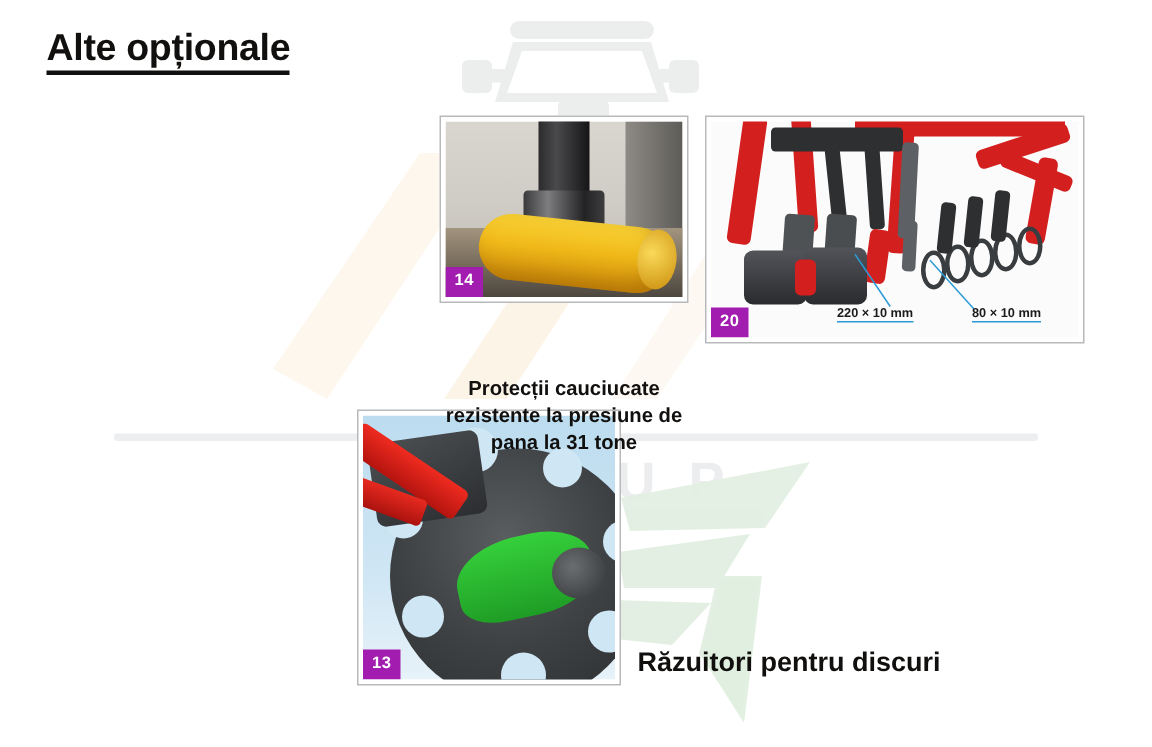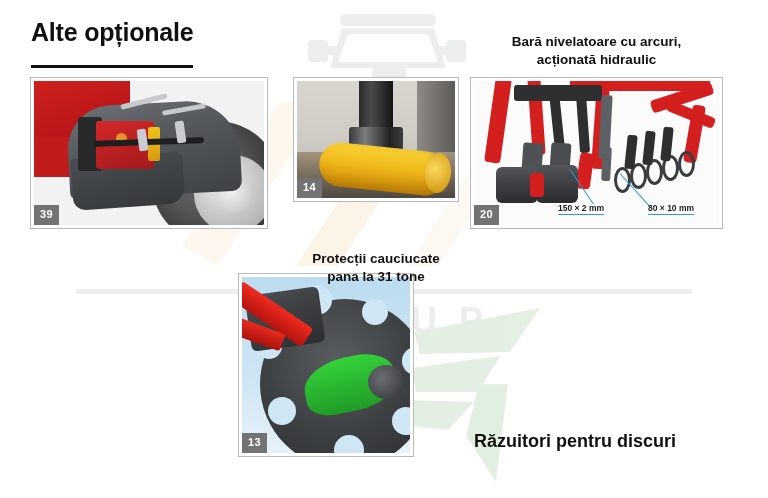--- a/index.html
+++ b/index.html
@@ -53,21 +53,21 @@
   
   .page-title {
     position: absolute;
     left: 31px;
     top: 19px;
     font-size: 25px;
     font-weight: bold;
     color: #12100f;
     letter-spacing: -0.2px;
     border-bottom: 3px solid #12100f;
-    padding-bottom: 20px;
+    padding-bottom: 2px;
     line-height: 1.05;
     z-index: 5;
   }
 
   
   .frame {
     position: absolute;
     border: 1px solid #b7b9bb;
     background: #ffffff;
     padding: 3px;
@@ -78,21 +78,21 @@
     position: relative;
     width: 100%;
     height: 100%;
     overflow: hidden;
   }
 
   .badge {
     position: absolute;
     left: 0;
     bottom: 0;
-    background: #737373;
+    background: #a21caf;
     color: #ffffff;
     font-size: 11px;
     font-weight: bold;
     line-height: 1;
     padding: 4px 6px 5px 6px;
     min-width: 21px;
     text-align: center;
     letter-spacing: 0.3px;
     z-index: 9;
   }
@@ -100,21 +100,21 @@
   
   .caption {
     position: absolute;
     font-size: 13.5px;
     font-weight: bold;
     color: #12100f;
     line-height: 1.33;
     text-align: center;
     z-index: 5;
   }
-  .caption-left { text-align: center; }
+  .caption-left { text-align: left; }
 
   
   .dim-label {
     position: absolute;
     font-size: 8.5px;
     font-weight: bold;
     color: #1b1b1b;
     border-bottom: 1.5px solid #2b9ad6;
     padding-bottom: 1px;
     white-space: nowrap;
@@ -284,42 +284,20 @@
         <path d="M74 90 L102 90 L90 180 L62 140 Z"></path>
       </g>
       <g fill="#dfeede" opacity="0.9">
         <path d="M78 88 L104 88 L92 186 L64 142 Z"></path>
       </g>
     </svg>
   </div>
 
   <div class="page-title">Alte opționale</div>
 
-  <div class="frame" id="photo39">
-    <div class="inner">
-      <div class="p39-sky"></div>
-      <div class="p39-red"></div>
-      <div class="p39-redlow"></div>
-      <div class="p39-tire"></div>
-      <div class="p39-rim"></div>
-      <div class="p39-hub"></div>
-      <div class="p39-fender"></div>
-      <div class="p39-fender2"></div>
-      <div class="p39-bracket"></div>
-      <div class="p39-light"></div>
-      <div class="p39-dot"></div>
-      <div class="p39-amber"></div>
-      <div class="p39-bar"></div>
-      <div class="p39-strip" style="left:86px;  top:18px; width:48px; transform:rotate(-14deg);"></div>
-      <div class="p39-strip" style="left:128px; top:26px; width:44px; transform:rotate(-10deg);"></div>
-      <div class="p39-clip" style="left:104px; top:48px; transform:rotate(-8deg);"></div>
-      <div class="p39-clip" style="left:142px; top:40px; transform:rotate(-8deg);"></div>
-      <div class="badge">39</div>
-    </div>
-  </div>
 
   <div class="frame" id="photo14">
     <div class="inner">
       <div class="p14-bg"></div>
       <div class="p14-wallR"></div>
       <div class="p14-table2"></div>
       <div class="p14-ram"></div>
       <div class="p14-collar"></div>
       <div class="p14-rubber"></div>
       <div class="p14-rubcap"></div>
@@ -358,21 +336,21 @@
       <div class="p20-ring" style="left:172px; top:78px;"></div>
       <div class="p20-ring" style="left:188px; top:74px;"></div>
       <div class="p20-ring" style="left:204px; top:70px;"></div>
       <div class="p20-dark" style="left:152px; top:54px; width:10px; height:34px; transform:rotate(6deg);"></div>
       <div class="p20-dark" style="left:170px; top:50px; width:10px; height:34px; transform:rotate(6deg);"></div>
       <div class="p20-dark" style="left:188px; top:46px; width:10px; height:34px; transform:rotate(6deg);"></div>
 
       <div class="callout-line" style="left:96px;  top:88px;  width:42px; transform:rotate(56deg);"></div>
       <div class="callout-line" style="left:146px; top:92px;  width:44px; transform:rotate(48deg);"></div>
 
-      <div class="dim-label" style="left:84px;  top:122px;">150 × 2 mm</div>
+      <div class="dim-label" style="left:84px;  top:122px;">220 × 10 mm</div>
       <div class="dim-label" style="left:174px; top:122px;">80 × 10 mm</div>
 
       <div class="badge">20</div>
     </div>
   </div>
 
 
   <div class="frame" id="photo13">
     <div class="inner">
       <div class="p13-bg"></div>
@@ -386,25 +364,22 @@
       <div class="p13-notch" style="left:14px;  top:56px;  width:26px; height:26px;"></div>
       <div class="p13-blk"></div>
       <div class="p13-red"></div>
       <div class="p13-red2"></div>
       <div class="p13-green"></div>
       <div class="p13-boss"></div>
       <div class="badge">13</div>
     </div>
   </div>
 
-  <div class="caption" style="left:470px; top:33px; width:253px;">
-    <div>Bară nivelatoare cu arcuri,</div>
-    <div>acționată hidraulic</div>
-  </div>
 
   <div class="caption" style="left:281px; top:206px; width:190px;margin-top:44px;">
     <div>Protecții cauciucate</div>
+    <div>rezistente la presiune de</div>
     <div>pana la 31 tone</div>
   </div>
 
   <div class="caption caption-left" style="left:425px; top:430px; width:300px; font-size:18px;">Răzuitori pentru discuri</div>
 
 </div>
 
 </body></html>

